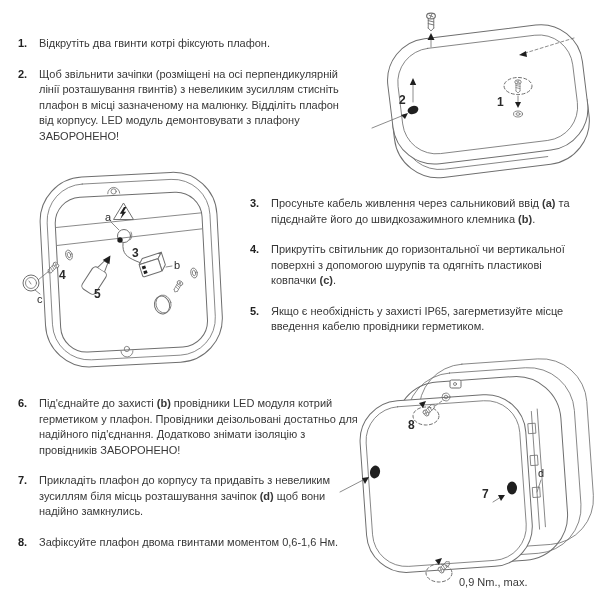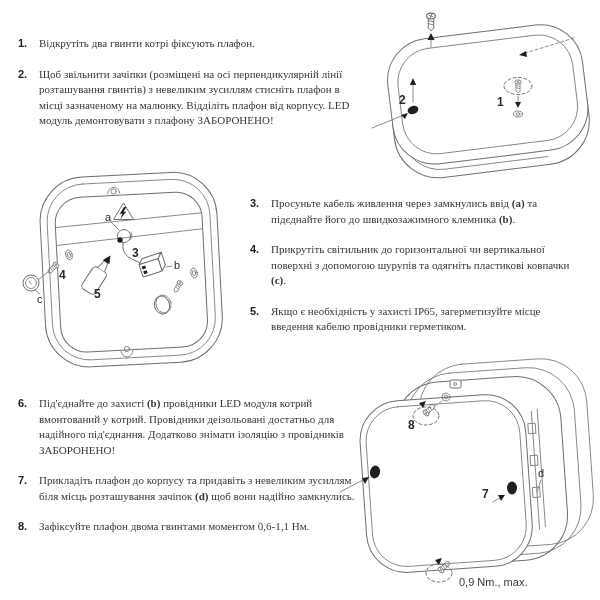--- a/index.html
+++ b/index.html
@@ -5,21 +5,21 @@
   html,body{margin:0;padding:0;}
   body{width:600px;height:600px;background:#ffffff;overflow:hidden;
        font-family:"Liberation Sans",sans-serif;color:#383838;}
   .page{position:absolute;left:0;top:0;width:600px;height:600px;background:#fff;}
   .steps{position:absolute;}
   .col-top{left:18px;top:36px;width:336px;}
   .col-right{left:250px;top:196px;width:332px;}
   .col-bottom{left:18px;top:396px;width:342px;}
   .step{display:flex;gap:7px;margin-bottom:15px;font-size:11px;line-height:15.5px;}
   .num{font-weight:700;flex:0 0 14px;color:#222;}
-  .txt{flex:1;font-family:Liberation Serif, serif;}
+  .txt{flex:1;}
   .b{font-weight:700;}
   svg.fig{position:absolute;}
   .fig1{left:368px;top:2px;}
   .fig2{left:2px;top:160px;}
   .fig3{left:338px;top:356px;}
   .ln{fill:none;stroke:#6f6f6f;stroke-width:1;stroke-linejoin:round;stroke-linecap:round;}
   .lnw{fill:#ffffff;stroke:#6f6f6f;stroke-width:1;stroke-linejoin:round;}
   .thin{stroke-width:0.8;}
   .dash{stroke-dasharray:3 2.4;}
   .fillb{fill:#1f1f1f;stroke:none;}
@@ -39,44 +39,44 @@
       </div>
       <div class="step">
         <span class="num">2.</span>
         <span class="txt"><span>Щоб звільнити зачіпки (розміщені на осі перпендикулярній лінії розташування гвинтів) з невеликим зусиллям стисніть плафон в місці зазначеному на малюнку. Відділіть плафон від корпусу. LED модуль демонтовувати з плафону ЗАБОРОНЕНО!</span></span>
       </div>
     </section>
 
   <section class="steps col-right">
       <div class="step">
         <span class="num">3.</span>
-        <span class="txt"><span>Просуньте кабель живлення через замкнулись ввід </span><span class="b">(a)</span><span> та підєднайте його до швидкозажимного клемника </span><span class="b">(b)</span><span>.</span></span>
+        <span class="txt"><span>Просуньте кабель живлення через сальниковий ввід </span><span class="b">(a)</span><span> та підєднайте його до швидкозажимного клемника </span><span class="b">(b)</span><span>.</span></span>
       </div>
       <div class="step">
         <span class="num">4.</span>
         <span class="txt"><span>Прикрутіть світильник до горизонтальної чи вертикальної поверхні з допомогою шурупів та одягніть пластикові ковпачки </span><span class="b">(c)</span><span>.</span></span>
       </div>
       <div class="step">
         <span class="num">5.</span>
         <span class="txt"><span>Якщо є необхідність у захисті IP65, загерметизуйте місце введення кабелю провідники герметиком.</span></span>
       </div>
     </section>
 
   <section class="steps col-bottom">
       <div class="step">
         <span class="num">6.</span>
-        <span class="txt"><span>Під'єднайте до захисті </span><span class="b">(b)</span><span> провідники LED модуля котрий вмонтований у котрий. Провідники деізольовані достатньо для надійного під'єднання. Додатково знімати ізоляцію з провідників ЗАБОРОНЕНО!</span></span>
+        <span class="txt"><span>Під'єднайте до захисті </span><span class="b">(b)</span><span> провідники LED модуля котрий герметиком у плафон. Провідники деізольовані достатньо для надійного під'єднання. Додатково знімати ізоляцію з провідників ЗАБОРОНЕНО!</span></span>
       </div>
       <div class="step">
         <span class="num">7.</span>
         <span class="txt"><span>Прикладіть плафон до корпусу та придавіть з невеликим зусиллям біля місць розташування зачіпок </span><span class="b">(d)</span><span> щоб вони надійно замкнулись.</span></span>
       </div>
       <div class="step">
         <span class="num">8.</span>
-        <span class="txt"><span>Зафіксуйте плафон двома гвинтами моментом 0,6-1,1 Нм.</span></span>
+        <span class="txt"><span>Зафіксуйте плафон двома гвинтами моментом 0,6-1,6 Нм.</span></span>
       </div>
     </section>
 
   <svg class="fig fig1" width="232" height="178" viewBox="0 0 232 178">
     <defs>
       <g id="screwg">
         <ellipse class="lnw" cx="0" cy="0" rx="3.8" ry="2.5"></ellipse>
         <path class="ln thin" d="M-1.6,-0.7 L1.6,0.7 M-0.7,1.5 L0.7,-1.5"></path>
         <path class="ln thin" d="M-2.4,2 V10.5 M2.4,2 V10.5 M-2.4,4 L2.4,5.2 M-2.4,6.6 L2.4,7.8 M-2.4,10.5 L0,13 L2.4,10.5"></path>
       </g>

